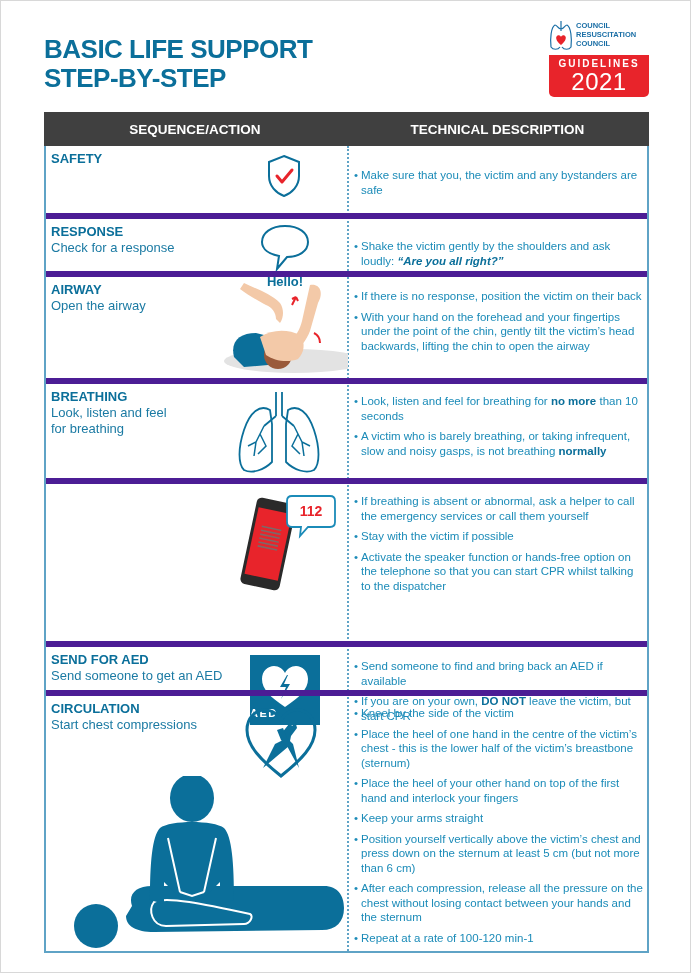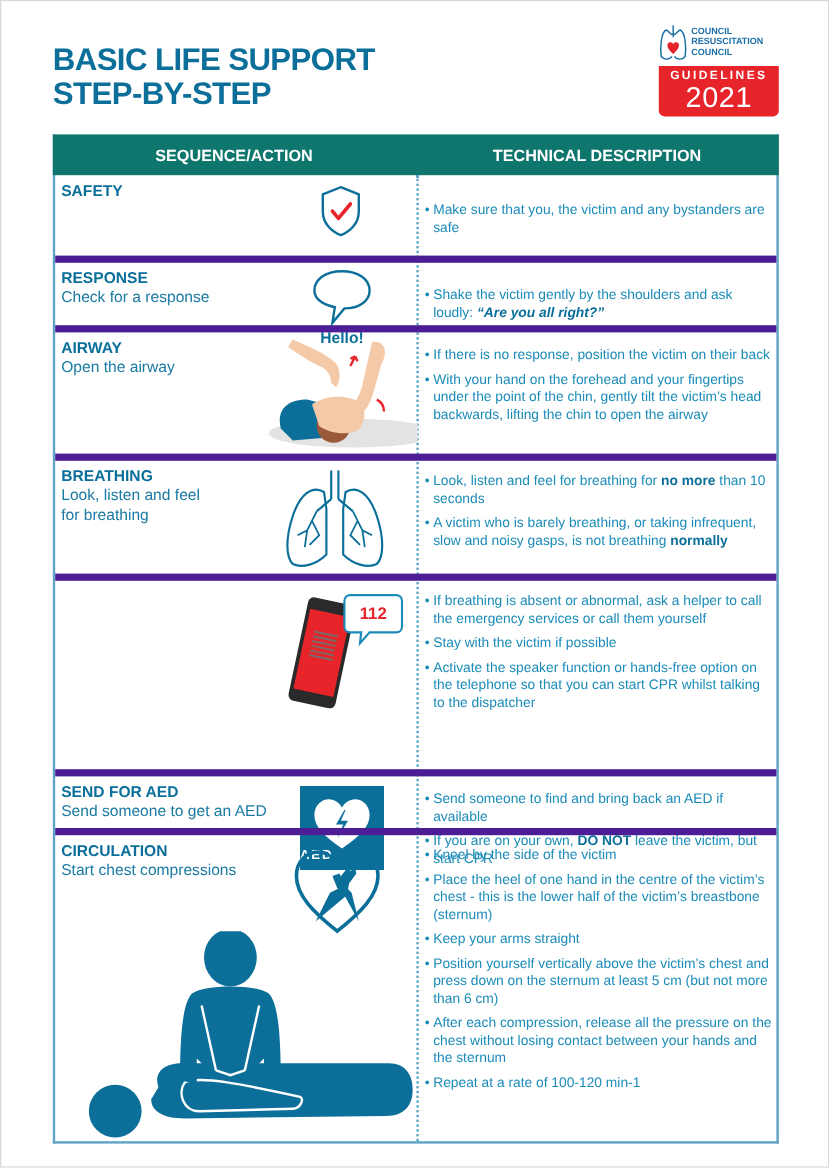--- a/index.html
+++ b/index.html
@@ -12,21 +12,21 @@
   .logo { position: absolute; left: 548px; top: 18px; width: 100px; height: 78px; }
   .logo-top { position: absolute; left: 0; top: 0; width: 100px; height: 36px; }
   .logo-lungs { position: absolute; left: 0; top: 0; width: 24px; height: 34px; }
   .logo-text { position: absolute; left: 27px; top: 2px; font-size: 7.5px; line-height: 9px; font-weight: bold; color: #1b6fa6; }
   .logo-text div { white-space: nowrap; }
   .logo-box { position: absolute; left: 0; top: 36px; width: 100px; height: 42px; background: #e8242b; border-radius: 0 0 5px 5px; color: #fff; text-align: center; }
   .logo-guidelines { font-size: 10px; font-weight: bold; letter-spacing: 2px; margin-top: 3px; line-height: 12px; }
   .logo-year { font-size: 24px; line-height: 24px; letter-spacing: 0.5px; }
 
   .table { position: absolute; left: 43px; top: 111px; width: 605px; height: 841px; border: 2px solid #5fa3c6; border-top: none; }
-  .thead { position: absolute; left: -2px; top: 0; width: 605px; height: 34px; background: #0f766e; color: #fff; font-weight: bold; font-size: 13.5px; }
+  .thead { position: absolute; left: -2px; top: 0; width: 605px; height: 34px; background: #404040; color: #fff; font-weight: bold; font-size: 13.5px; }
   .thead .c1 { position: absolute; left: 0; width: 302px; top: 10px; text-align: center; }
   .thead .c2 { position: absolute; left: 302px; width: 303px; top: 10px; text-align: center; }
   .divider { position: absolute; left: 301px; top: 34px; bottom: 0; border-left: 2px dotted #5fa3c6; }
 
   .row { position: absolute; left: 0; width: 601px; border-top: 6px solid #4c1d95; }
   .row:first-of-type { border-top: none; }
   .row .left { position: absolute; left: 5px; top: 5px; width: 190px; font-size: 13px; line-height: 16px; }
   .row .left .h { font-weight: bold; color: #0b6f9a; display: block; }
   .row .left .s { color: #1b7aa3; display: block; }
   .row .right { position: absolute; left: 308px; width: 290px; font-size: 11.5px; line-height: 14.5px; color: #1b8bb8; }
@@ -198,20 +198,21 @@
         <circle cx="22" cy="150" r="22" fill="#0b6f9a"></circle>
         <path d="M58 130 C54 118 62 110 78 110 L250 110 C264 110 270 120 270 132 C270 146 262 154 248 154 L80 156 C62 156 52 150 52 140 Z" fill="#0b6f9a"></path>
         <path d="M80 126 C92 120 130 128 176 138 C180 140 176 148 170 148 L92 150 C78 150 74 134 80 126 Z" fill="none" stroke="#fff" stroke-width="2"></path>
         <ellipse cx="118" cy="22" rx="22" ry="24" fill="#0b6f9a"></ellipse>
         <path d="M86 52 C96 44 140 44 150 52 C158 60 160 88 160 124 L146 128 L146 106 L128 124 L108 124 L90 106 L90 128 L76 124 C76 88 78 60 86 52 Z" fill="#0b6f9a"></path>
         <path d="M94 62 L106 116 M142 62 L130 116 M106 116 L118 120 L130 116" fill="none" stroke="#fff" stroke-width="2"></path>
       </svg>
       <div class="right" style="top:10px;">
         <div class="bullet"><span>Kneel by the side of the victim</span></div>
         <div class="bullet"><span>Place the heel of one hand in the centre of the victim’s chest - this is the lower half of the victim’s breastbone (sternum)</span></div>
+        <div class="bullet"><span>Place the heel of your other hand on top of the first hand and interlock your fingers</span></div>
         <div class="bullet"><span>Keep your arms straight</span></div>
         <div class="bullet"><span>Position yourself vertically above the victim’s chest and press down on the sternum at least 5 cm (but not more than 6 cm)</span></div>
         <div class="bullet"><span>After each compression, release all the pressure on the chest without losing contact between your hands and the sternum</span></div>
         <div class="bullet"><span>Repeat at a rate of 100-120 min-1</span></div>
       </div>
     </div>
   </div>
 </div>
 
 </body></html>

